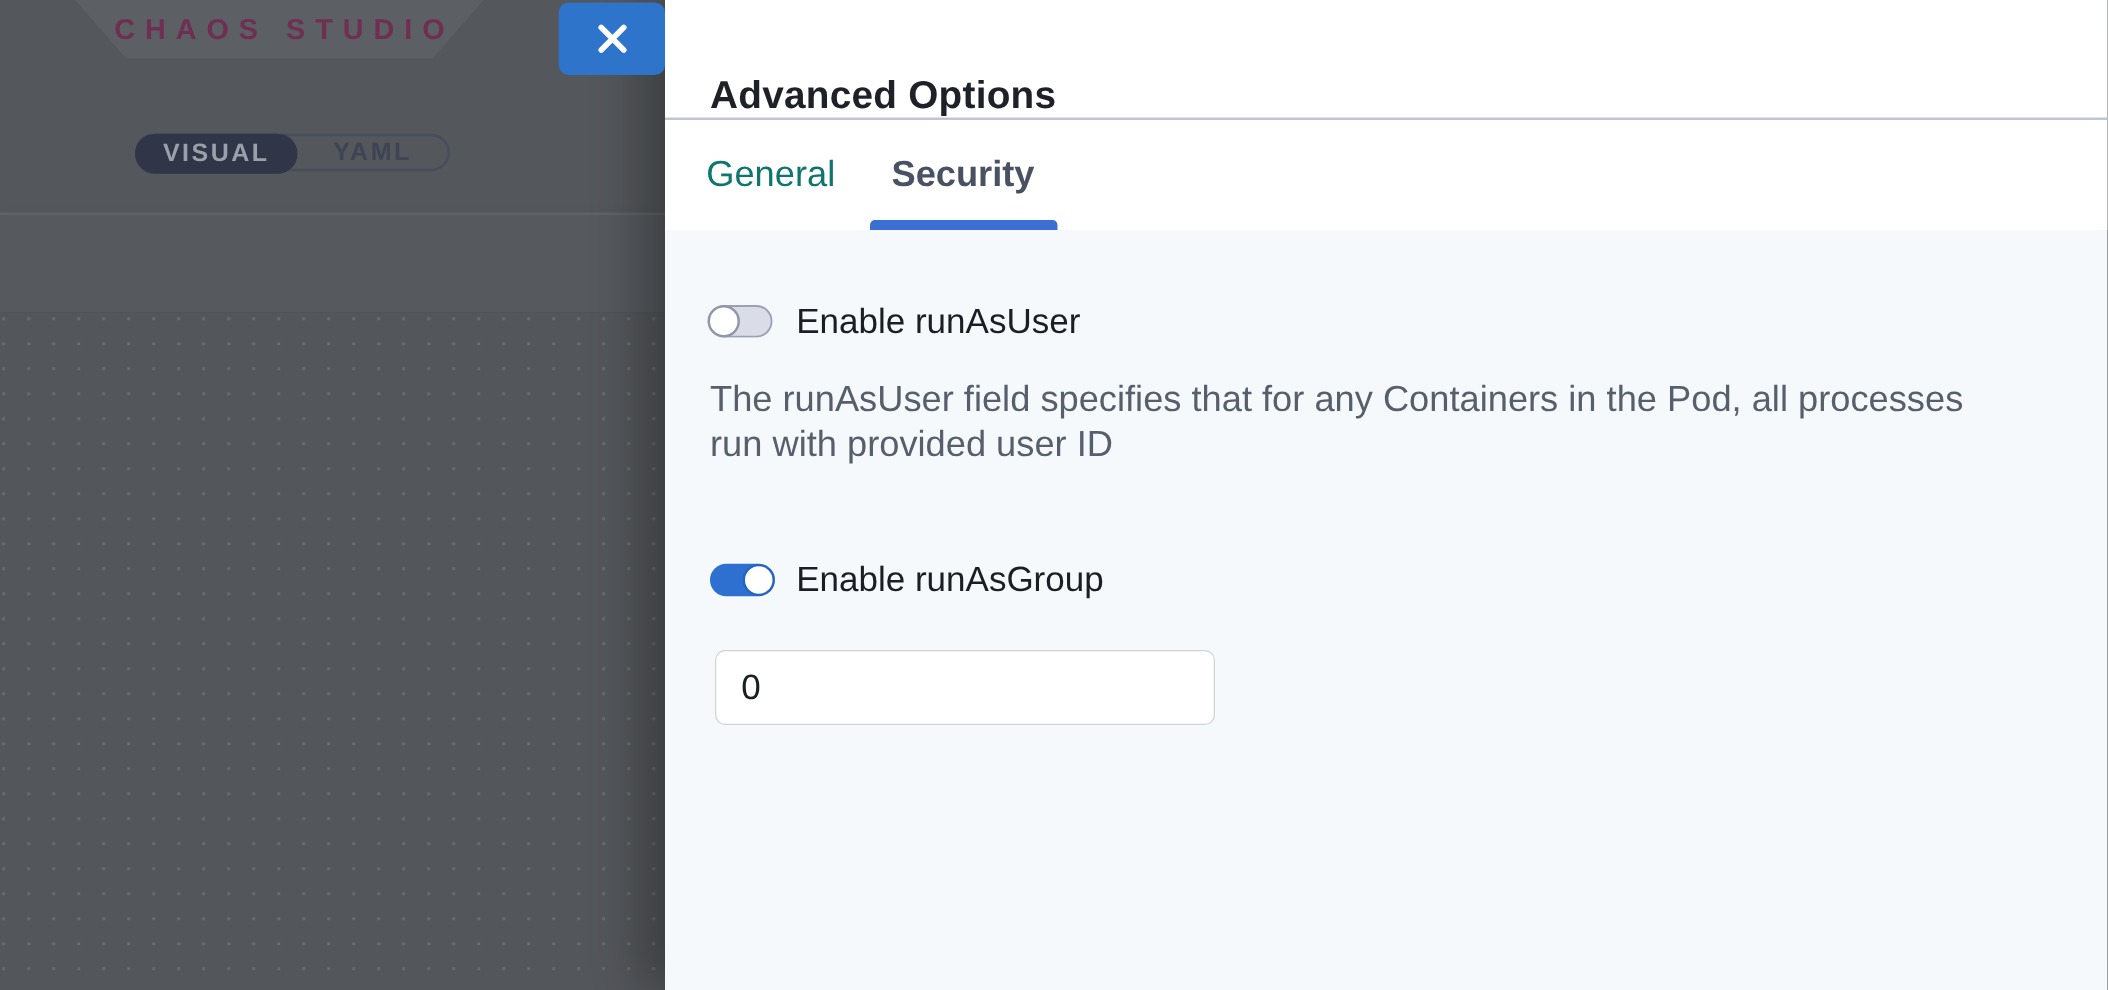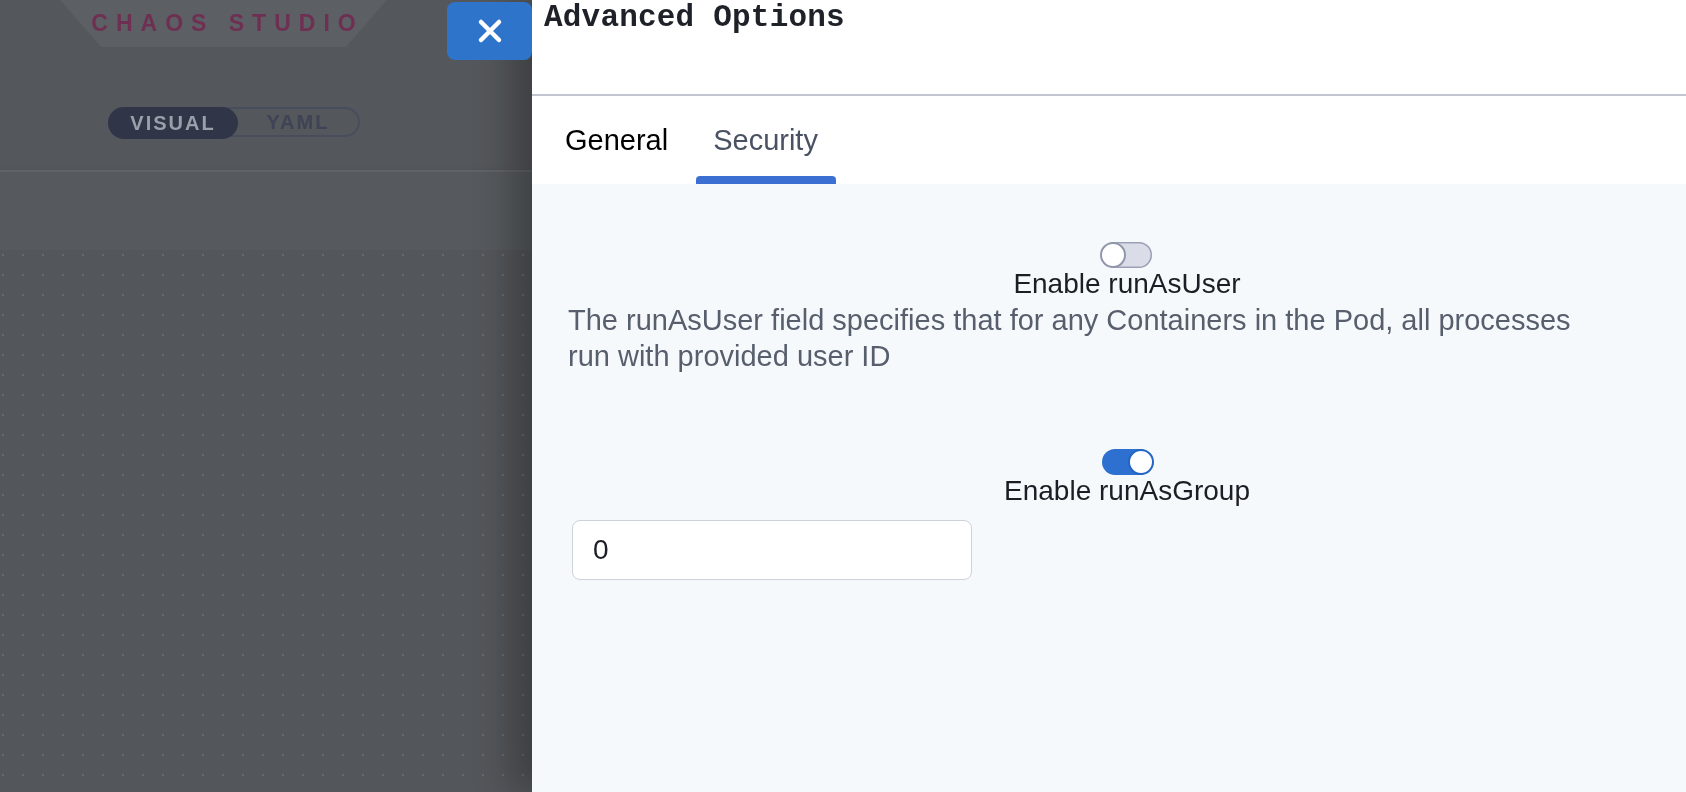--- a/index.html
+++ b/index.html
@@ -36,33 +36,33 @@
 
   
   .close-btn { position:absolute; left:447px; top:2px; width:85px; height:58px;
     background:#2f74cb; border:none; border-radius:8px; display:flex;
     align-items:center; justify-content:center; cursor:pointer; z-index:30; }
 
   
   .drawer { position:absolute; left:532px; top:0; width:1154px; height:792px;
     background:#f6f9fc; box-shadow:-20px 0 36px rgba(0,0,0,0.28); z-index:20; }
   .drawer-header { height:96px; background:#ffffff; border-bottom:2px solid #c2c5d1;
-    display:flex; align-items:flex-start; padding-left:12px;font-family:Liberation Mono, monospace; }
+    display:flex; align-items:flex-end; padding-left:36px; }
   .drawer-title { font-size:31px; font-weight:600; color:#1e2127; letter-spacing:0.2px; }
   .drawer-tabs { height:88px; background:#ffffff; display:flex; align-items:stretch;
     padding-left:33px; gap:45px; }
-  .tab { display:flex; align-items:center; font-size:29px; color:#000000;
+  .tab { display:flex; align-items:center; font-size:29px; color:#0f766e;
     position:relative; cursor:pointer; }
-  .tab.active { color:#4a5163; }
+  .tab.active { color:#4a5163;font-weight:bold; }
   .tab.active::after { content:""; position:absolute; left:-17px; right:-18px;
     bottom:0; height:8px; border-radius:4px 4px 0 0; background:#3b70d2; }
 
   .drawer-content { position:absolute; left:0; right:0; top:186px; bottom:0;
     padding-left:36px; }
-  .toggle-row { display:flex; align-items:center; height:30px;flex-direction:column; }
+  .toggle-row { display:flex; align-items:center; gap:19px; height:30px; }
   .row-user  { margin-top:56px; }
   .row-group { margin-top:75px; }
   .switch { position:relative; width:50px; height:26px; border-radius:14px;
     cursor:pointer; flex:0 0 auto; }
   .switch.off { background:#dadce8; box-shadow:inset 0 0 0 1.5px #9ba1b5; }
   .switch.on  { background:#2e70cf; }
   .knob { position:absolute; top:0; width:26px; height:26px; border-radius:50%;
     background:#ffffff; }
   .switch.off .knob { left:-2px; border:2px solid #9097ab; }
   .switch.on  .knob { right:-2px; border:2px solid #2465c4; }

